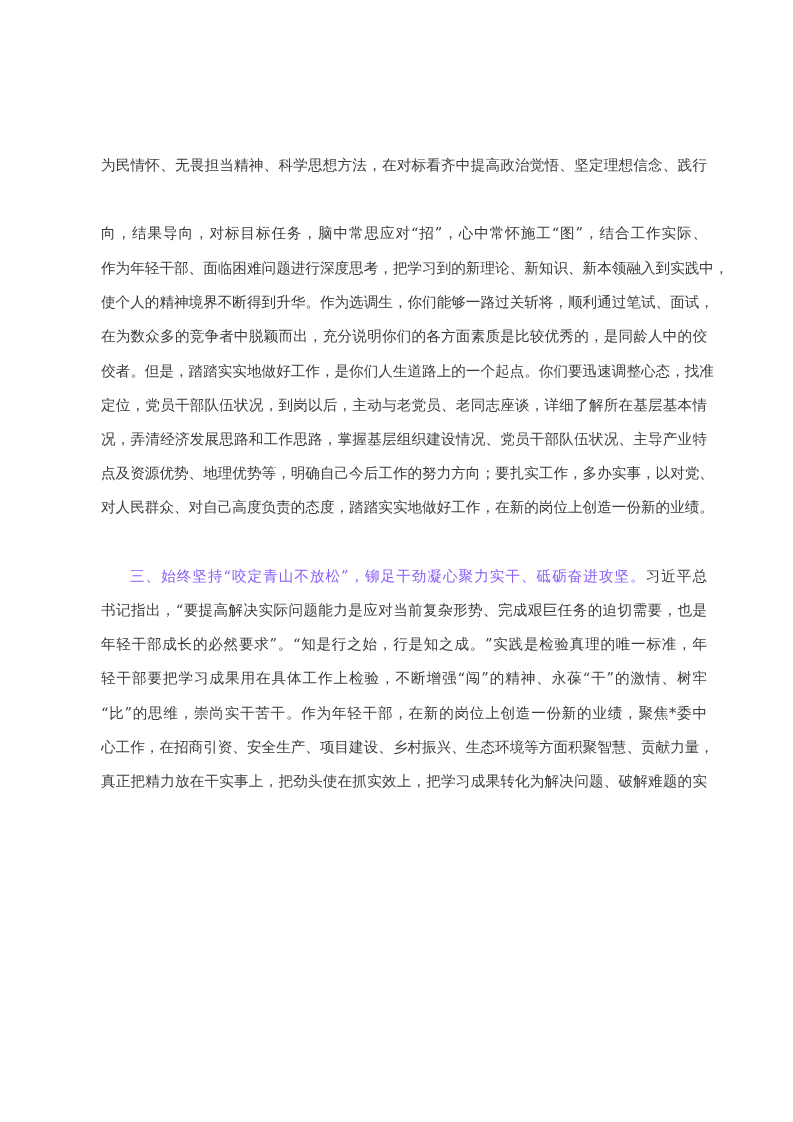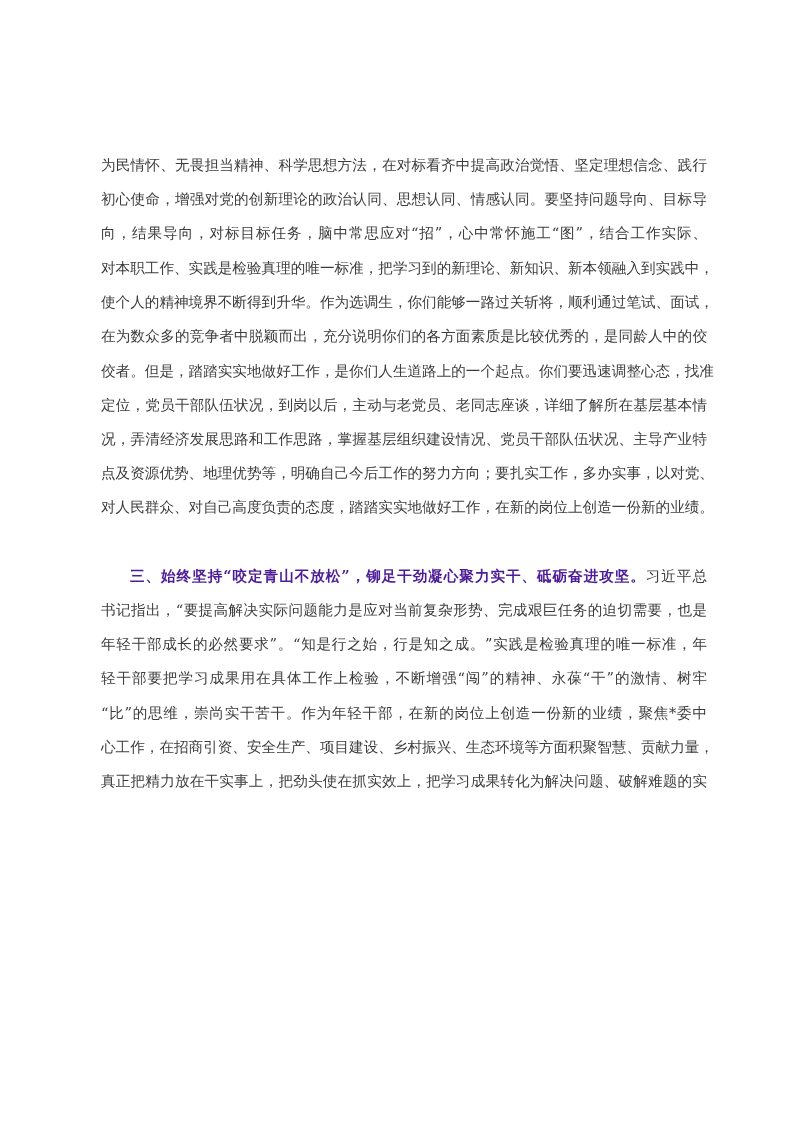--- a/index.html
+++ b/index.html
@@ -33,33 +33,32 @@
     text-align: justify;
     text-align-last: justify;
     letter-spacing: 0px;
     color: #3c3c3c;
   }
   .line.indent {
     left: 130px;
     width: 577px;
   }
   .bold {
-    font-weight: bold;
-    color: #4c1d95;
+    font-weight: normal;
+    color: #8b5cf6;
   }
 </style>
 </head>
 <body>
 
 <div class="page">
 
   <div class="line" style="top:153px">为民情怀、无畏担当精神、科学思想方法，在对标看齐中提高政治觉悟、坚定理想信念、践行</div>
-  <div class="line" style="top:187px">初心使命，增强对党的创新理论的政治认同、思想认同、情感认同。要坚持问题导向、目标导</div>
   <div class="line" style="top:221px">向，结果导向，对标目标任务，脑中常思应对“招”，心中常怀施工“图”，结合工作实际、</div>
-  <div class="line" style="top:256px">对本职工作、实践是检验真理的唯一标准，把学习到的新理论、新知识、新本领融入到实践中，</div>
+  <div class="line" style="top:256px">作为年轻干部、面临困难问题进行深度思考，把学习到的新理论、新知识、新本领融入到实践中，</div>
   <div class="line" style="top:290px">使个人的精神境界不断得到升华。作为选调生，你们能够一路过关斩将，顺利通过笔试、面试，</div>
   <div class="line" style="top:324px">在为数众多的竞争者中脱颖而出，充分说明你们的各方面素质是比较优秀的，是同龄人中的佼</div>
   <div class="line" style="top:359px">佼者。但是，踏踏实实地做好工作，是你们人生道路上的一个起点。你们要迅速调整心态，找准</div>
   <div class="line" style="top:393px">定位，党员干部队伍状况，到岗以后，主动与老党员、老同志座谈，详细了解所在基层基本情</div>
   <div class="line" style="top:427px">况，弄清经济发展思路和工作思路，掌握基层组织建设情况、党员干部队伍状况、主导产业特</div>
   <div class="line" style="top:495px">对人民群众、对自己高度负责的态度，踏踏实实地做好工作，在新的岗位上创造一份新的业绩。</div>
   <div class="line" style="top:461px">点及资源优势、地理优势等，明确自己今后工作的努力方向；要扎实工作，多办实事，以对党、</div>
 
   <div class="line indent" style="top:564px"><span class="bold">三、始终坚持“咬定青山不放松”，铆足干劲凝心聚力实干、砥砺奋进攻坚。</span><span>习近平总</span></div>
   <div class="line" style="top:598px">书记指出，“要提高解决实际问题能力是应对当前复杂形势、完成艰巨任务的迫切需要，也是</div>

